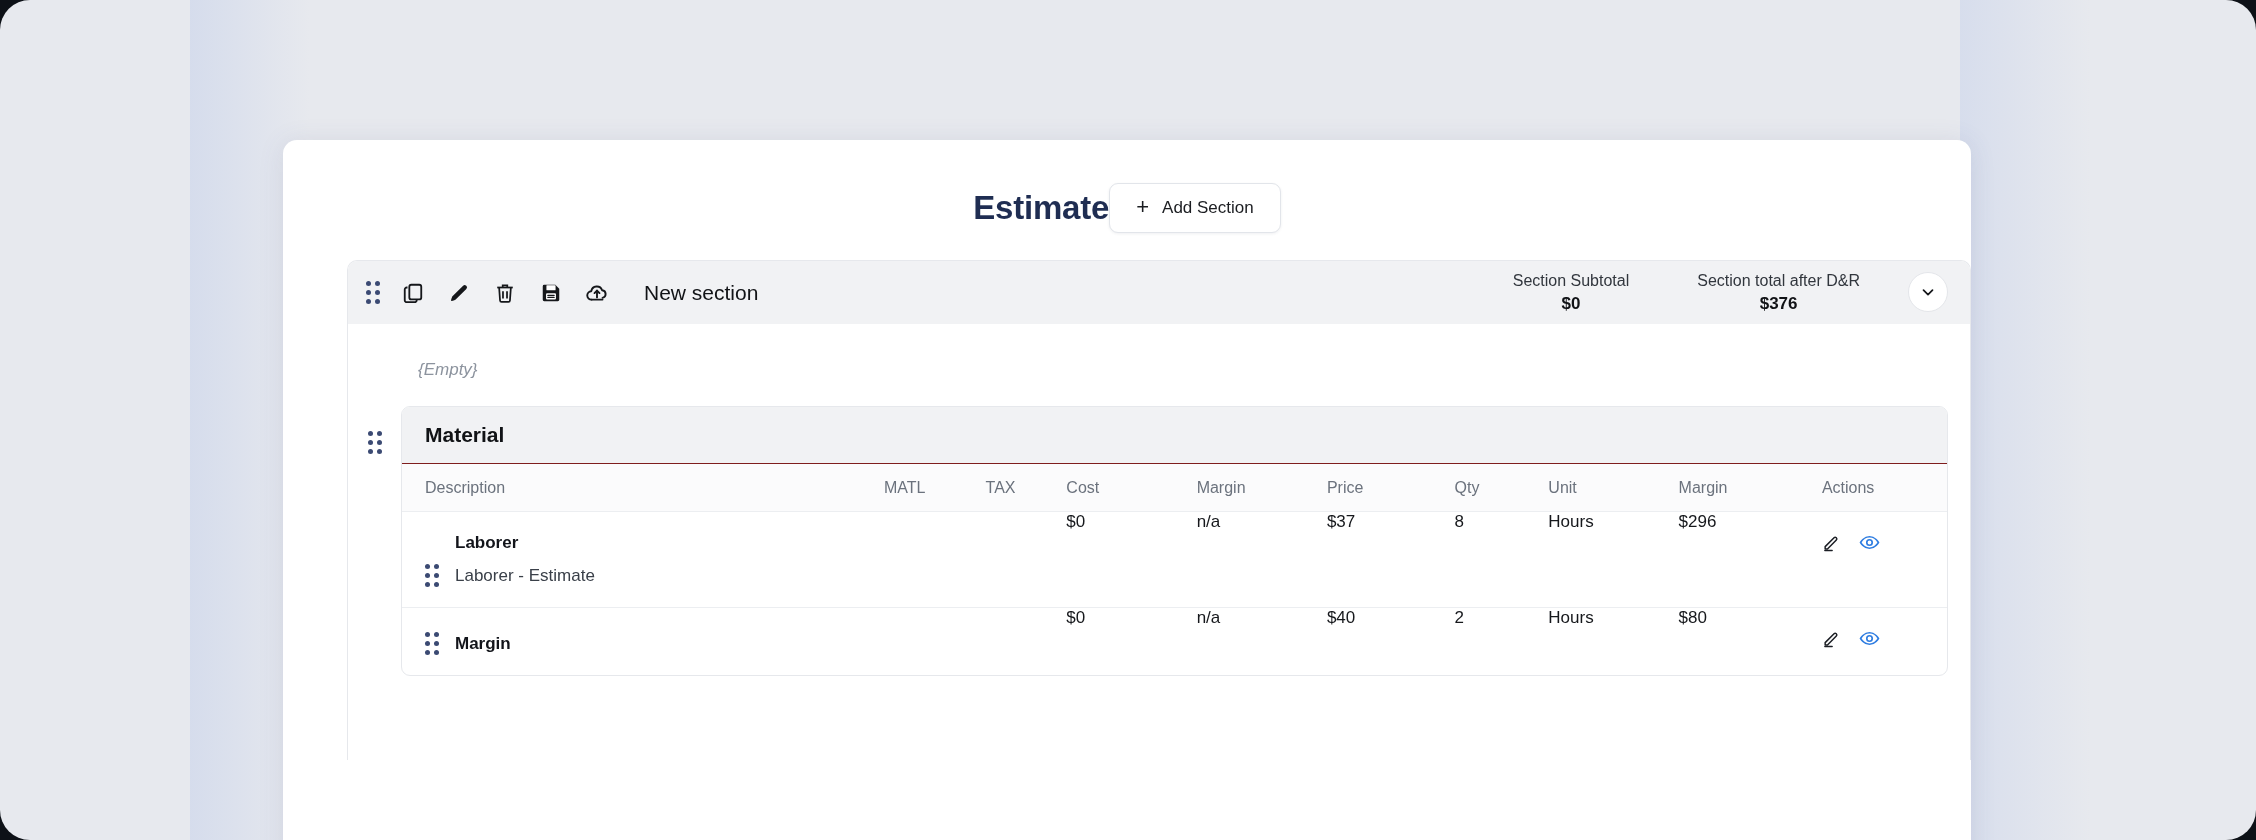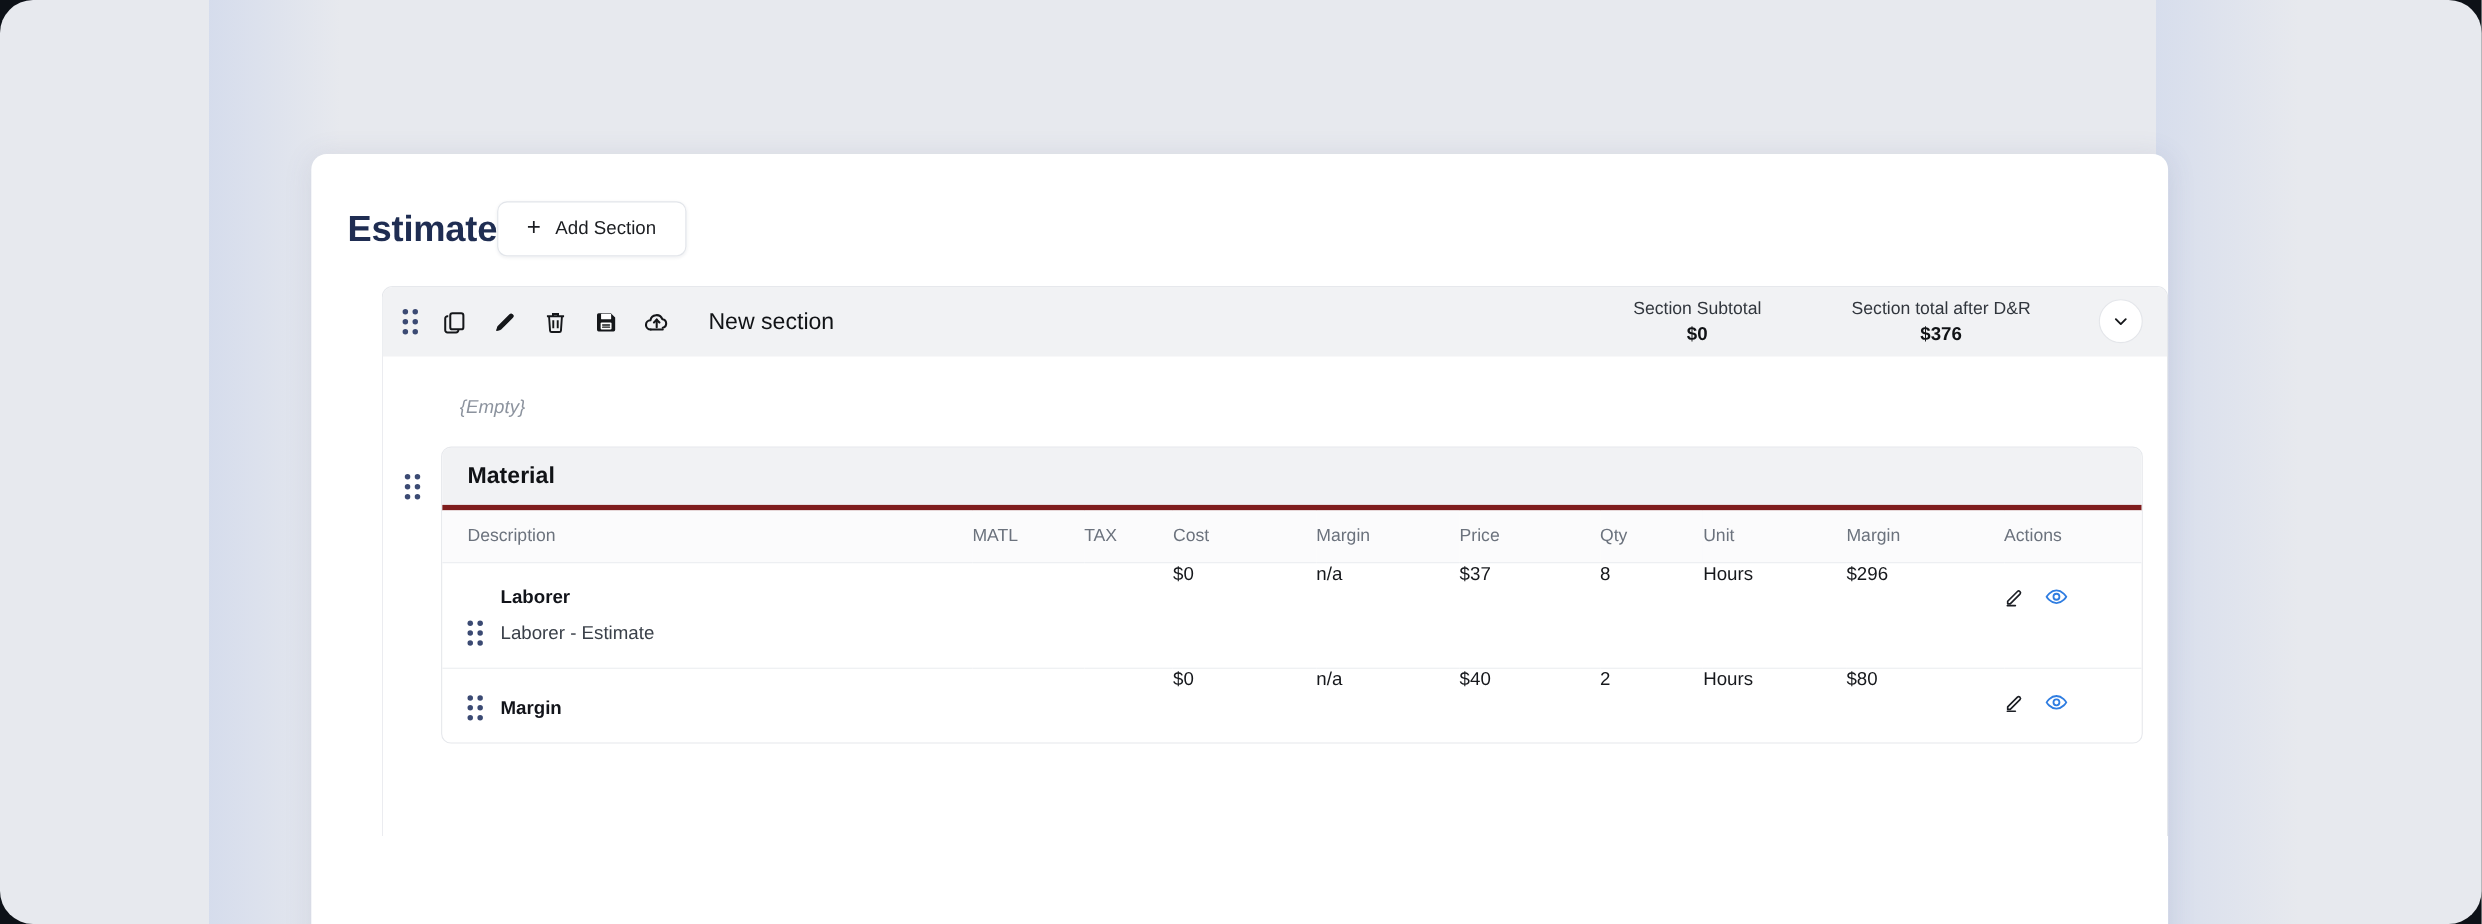--- a/index.html
+++ b/index.html
@@ -52,21 +52,21 @@
     border-radius: 14px 14px 0 0;
     box-shadow: 0 2px 26px rgba(70, 85, 130, .12);
     padding: 0 33px;
     z-index: 2;
   }
 
   
   .card-header {
     display: flex;
     align-items: center;
-    justify-content: flex-start;
+    justify-content: center;
     height: 120px;
     padding-top: 16px;
   }
 
   .page-title {
     font-size: 33px;
     font-weight: bold;
     color: #1f2d52;
     letter-spacing: -0.2px;
   }
@@ -152,21 +152,21 @@
     margin-left: 34px;
     font-size: 21px;
     font-weight: normal;
     color: #111316;
   }
 
   .section-totals {
     margin-left: auto;
     display: flex;
     align-items: center;
-    gap: 14px;
+    gap: 0;
   }
   .total-block {
     text-align: center;
     padding: 0 34px;
   }
   .total-label {
     font-size: 16px;
     color: #31363d;
     line-height: 1.45;
     white-space: nowrap;
@@ -232,21 +232,21 @@
     overflow: hidden;
     background: #fff;
   }
 
   .group-title-bar {
     height: 57px;
     display: flex;
     align-items: center;
     padding-left: 23px;
     background: #f1f2f4;
-    border-bottom: 5px solid #7f1d1d;
+    border-bottom: 1px solid #7f1d1d;
   }
   .group-title {
     font-size: 21px;
     font-weight: bold;
     color: #111316;
   }
 
   
   .line-table {
     width: 100%;

